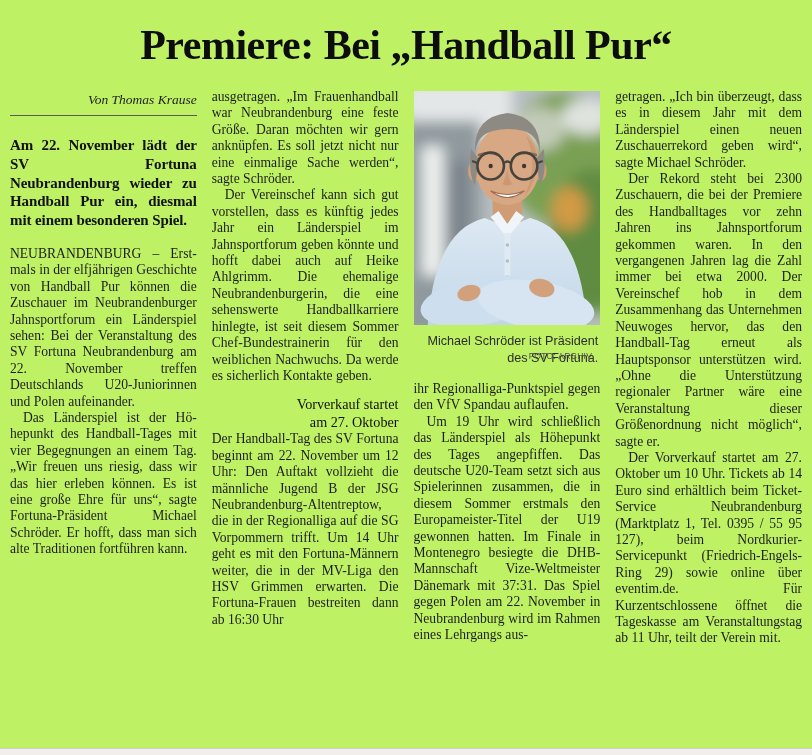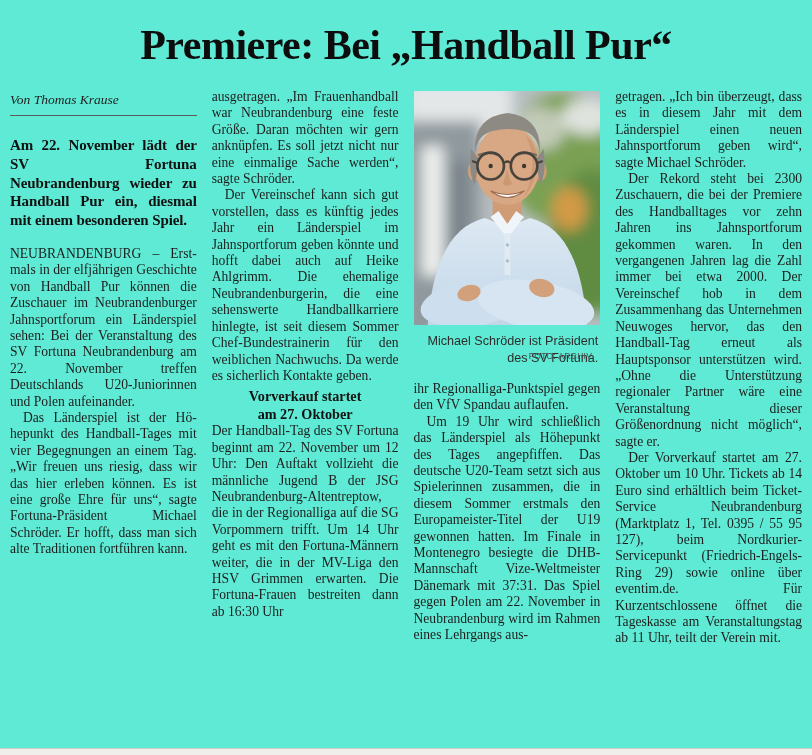--- a/index.html
+++ b/index.html
@@ -1,20 +1,20 @@
 <!DOCTYPE html>
 <html lang="de"><head>
 <meta charset="utf-8">
 <style>
   * { margin:0; padding:0; box-sizing:border-box; }
   html,body { background:#ffffff; }
   .page {
     position:relative;
     width:812px; height:755px;
-    background:#5eead4;
+    background:#bef264;
     overflow:hidden;
     font-family:"Liberation Serif", serif;
     color:#1d1d1d;
   }
   .headline {
     font-family:"Liberation Serif", serif;
     font-weight:700;
     font-size:42px;
     line-height:55px;
     text-align:center;
@@ -34,21 +34,21 @@
   .col {
     font-size:13.6px;
     line-height:16.4px;
     text-align:justify;
     overflow:hidden;
   }
   .col p { hyphens:manual; }
   .byline {
     font-style:italic;
     font-size:13.5px;
-    text-align:left;
+    text-align:right;
     line-height:16px;
     padding:3px 0 7px;
     color:#222;
   }
   .byline-rule {
     border:none;
     border-top:1px solid #5a5a5a;
     margin:0 0 10px 0;
   }
   .lead {
@@ -56,26 +56,26 @@
     font-size:15px;
     line-height:18.8px;
     color:#111;
     margin-bottom:16px;
     letter-spacing:-0.1px;
     margin-top:20px;
   }
   .para { margin:0; }
   .indent { text-indent:13px; }
   .subhead {
-    font-weight:700;
+    font-weight:400;
     font-size:14.2px;
     line-height:17.5px;
-    text-align:center;
+    text-align:right;
     color:#111;
-    margin-top:4px;
+    margin-top:12px;
   }
   .subhead span { display:block; }
   figure.photo { margin:2px 0 14px; }
   .photo svg { display:block; width:100%; height:234px; }
   figcaption {
     position:relative;
     font-family:"Liberation Sans", sans-serif;
     font-size:12.6px;
     line-height:17px;
     text-align:right;
@@ -186,21 +186,21 @@
         <figcaption>
           <span>Michael Schröder ist Präsident des SV Fortuna.</span>
           <span class="credit">FOTO: ARCHIV</span>
         </figcaption>
       </figure>
       <p class="para">ihr Regionalliga-Punktspiel gegen den VfV Spandau auf­laufen.</p>
       <p class="para indent">Um 19 Uhr wird schließ­lich das Länderspiel als Höhe­punkt des Tages angepfiffen. Das deutsche U20-Team setzt sich aus Spielerinnen zusam­men, die in diesem Sommer erstmals den Europameister-Titel der U19 gewonnen hat­ten. Im Finale in Montenegro besiegte die DHB-Mannschaft Vize-Weltmeister Dänemark mit 37:31. Das Spiel gegen Polen am 22. November in Neubrandenburg wird im Rahmen eines Lehrgangs aus-</p>
     </div>
 
     <div class="col">
-      <p class="para">getragen. „Ich bin überzeugt, dass es in diesem Jahr mit dem Länderspiel einen neuen Jahnsportforum geben wird“, sagte Michael Schrö­der.</p>
+      <p class="para">getragen. „Ich bin überzeugt, dass es in diesem Jahr mit dem Länderspiel einen neuen Zuschauerrekord geben wird“, sagte Michael Schrö­der.</p>
       <p class="para indent">Der Rekord steht bei 2300 Zuschauern, die bei der Pre­miere des Handballtages vor zehn Jahren ins Jahnsportfo­rum gekommen waren. In den vergangenen Jahren lag die Zahl immer bei etwa 2000. Der Vereinschef hob in dem Zusammenhang das Unternehmen Neuwoges her­vor, das den Handball-Tag er­neut als Hauptsponsor unter­stützen wird. „Ohne die Unterstützung regionaler Partner wäre eine Veranstal­tung dieser Größenordnung nicht möglich“, sagte er.</p>
       <p class="para indent">Der Vorverkauf startet am 27. Oktober um 10 Uhr. Ti­ckets ab 14 Euro sind erhält­lich beim Ticket-Service Neu­brandenburg (Marktplatz 1, Tel. 0395 / 55 95 127), beim Nordkurier-Servicepunkt (Friedrich-Engels-Ring 29) so­wie online über eventim.de. Für Kurzentschlossene öffnet die Tageskasse am Veranstal­tungstag ab 11 Uhr, teilt der Verein mit.</p>
     </div>
 
   </div>
 
   <div class="bottom-edge"></div>
 </div>
 
 </body></html>

